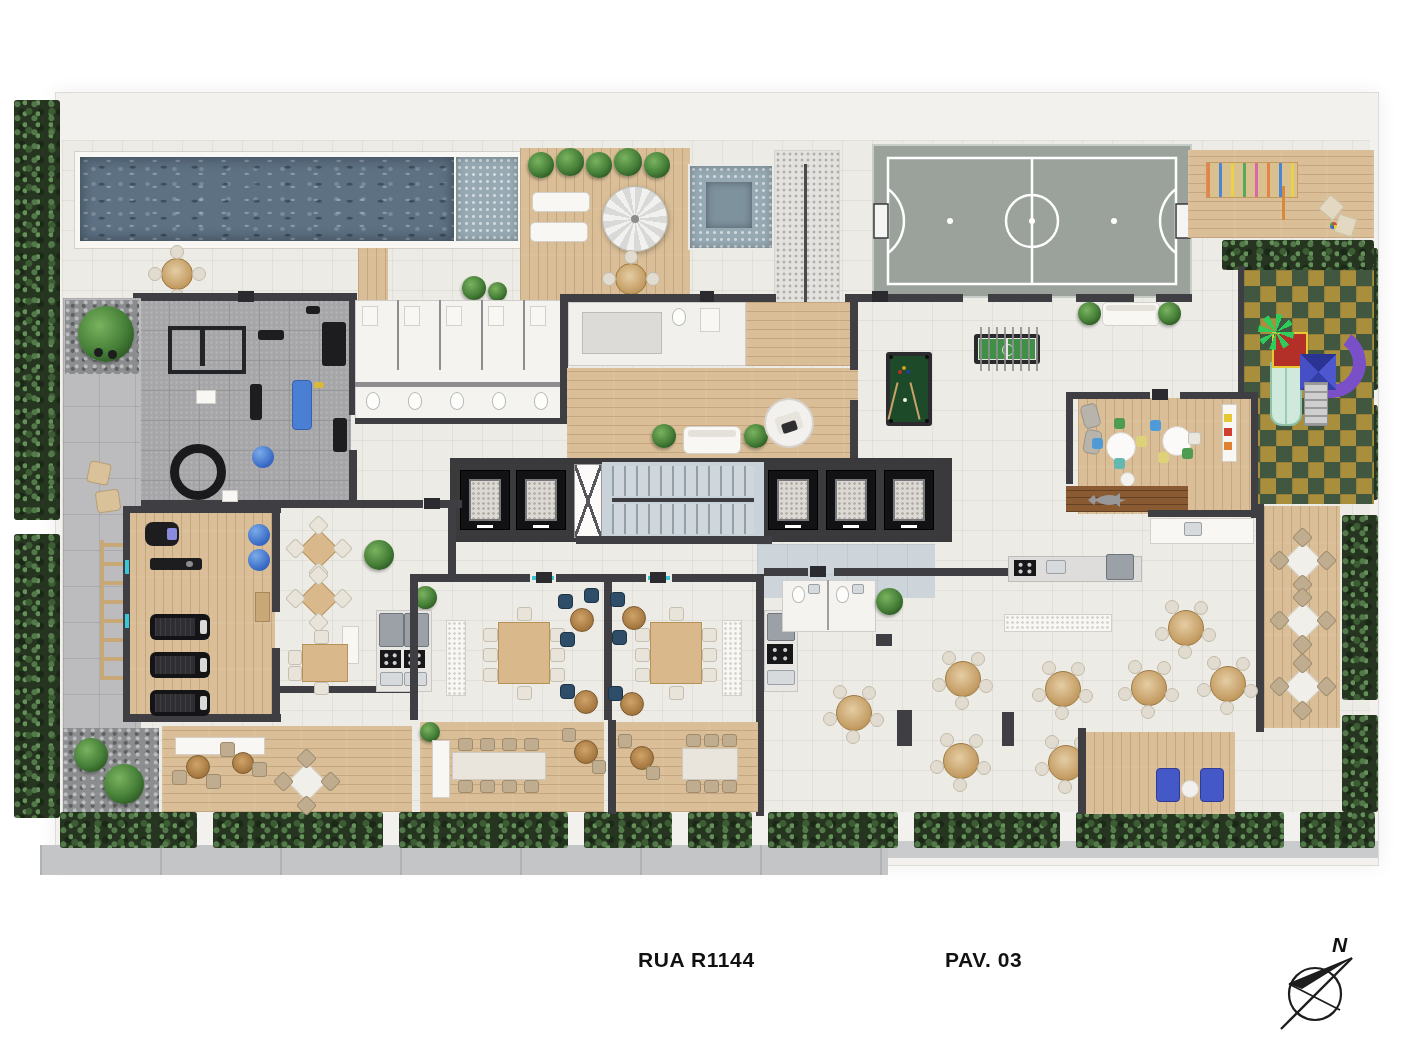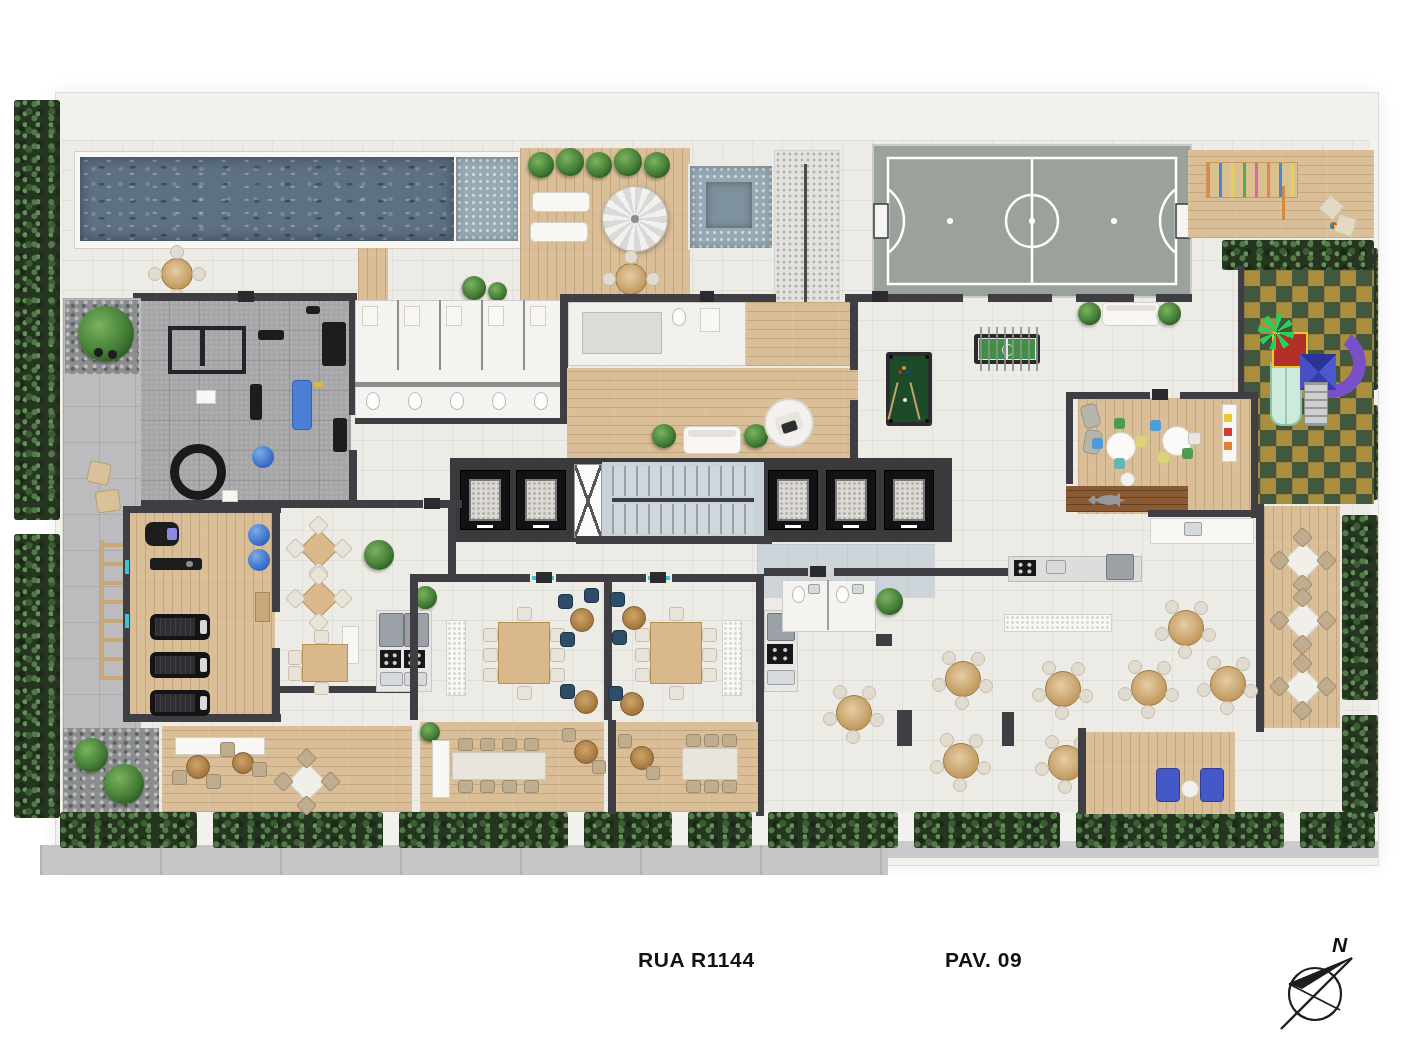--- a/index.html
+++ b/index.html
@@ -651,21 +651,21 @@
   <i class="djb" style="left:238px;top:291px;width:16px;height:11px"></i>
   <i class="djb" style="left:872px;top:291px;width:16px;height:11px"></i>
   <i class="djb" style="left:536px;top:572px;width:16px;height:11px"></i>
   <i class="djb" style="left:650px;top:572px;width:16px;height:11px"></i>
   <i class="djb" style="left:810px;top:566px;width:16px;height:11px"></i>
   <i class="djb" style="left:1152px;top:389px;width:16px;height:11px"></i>
   <i class="djb" style="left:424px;top:498px;width:16px;height:11px"></i>
   <i class="djb" style="left:700px;top:291px;width:14px;height:11px"></i>
 
   <div class="ab lbl" style="left:638px;top:948px">RUA R1144</div>
-  <div class="ab lbl" style="left:945px;top:948px">PAV. 09</div>
+  <div class="ab lbl" style="left:945px;top:948px">PAV. 03</div>
 
   <svg class="ab" style="left:1272px;top:936px" width="100" height="100" viewBox="0 0 100 100">
     <circle cx="43" cy="58" r="26" fill="none" stroke="#1d1d1d" stroke-width="2.2"></circle>
     <line x1="9" y1="93" x2="80" y2="22" stroke="#1d1d1d" stroke-width="2.4"></line>
     <line x1="80" y1="22" x2="17" y2="48" stroke="#1d1d1d" stroke-width="1.8"></line>
     <line x1="17" y1="48" x2="68" y2="74" stroke="#1d1d1d" stroke-width="1.8"></line>
     <polygon points="80,22 17,48 30,53" fill="#1d1d1d"></polygon>
     <text x="60" y="16" font-size="21" font-style="italic" font-weight="bold" fill="#111" font-family="Liberation Sans, sans-serif">N</text>
   </svg>
 

